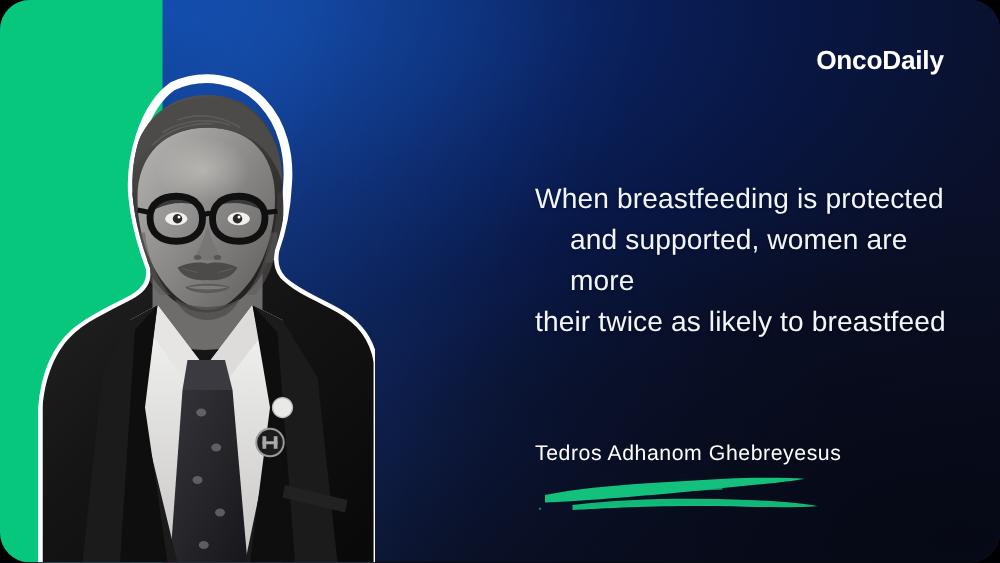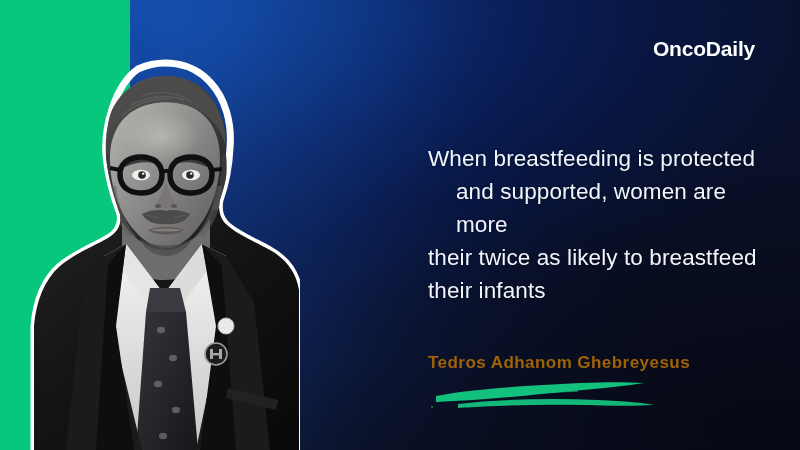--- a/index.html
+++ b/index.html
@@ -7,20 +7,21 @@
     padding: 0;
     background: #000;
   }
   #stage {
     position: relative;
     width: 800px;
     height: 450px;
     overflow: hidden;
     font-family: "Liberation Sans", sans-serif;
     background: #0b1020;
+    border-radius: 24px;
   }
 
   
   .bg-base {
     position: absolute;
     inset: 0;
     background: #0b1226;
   }
   .bg-grad-a {
     position: absolute;
@@ -94,23 +95,23 @@
   }
 
   
   .attrib-wrap {
     position: absolute;
     left: 428px;
     top: 352px;
     width: 330px;
   }
   .attrib-name {
-    color: #a16207;
+    color: #ffffff;
     font-size: 17px;
-    font-weight: 700;
+    font-weight: 400;
     letter-spacing: 0.45px;
     line-height: 22px;
     white-space: nowrap;
   }
   .attrib-underline {
     position: absolute;
     left: 2px;
     top: 28px;
     width: 226px;
     height: 30px;
@@ -299,21 +300,20 @@
       </g>
     </svg>
   </div>
 
   <div class="logo">OncoDaily</div>
 
   <div class="quote">
     <span style="display: block; margin-top: 16px;">When breastfeeding is protected</span>
     <span style="display: block; margin-left: 28px;">and supported, women are more</span>
     <span style="display: block;">their twice as likely to breastfeed</span>
-    <span style="display: block;">their infants</span>
   </div>
 
   <div class="attrib-wrap">
     <div class="attrib-name">Tedros Adhanom Ghebreyesus</div>
     <svg class="attrib-underline" viewBox="0 0 226 30" aria-hidden="true">
       <path d="M6,16 C40,9 92,6 150,3 C176,2 196,2 214,3 C198,6 172,8 142,11
                C104,15 52,20 6,22 Z" fill="#13c17d"></path>
       <path d="M28,24 C70,19 120,18 168,20 C196,21 214,23 224,25
                C208,26 184,26 156,25 C108,24 60,26 28,28 Z" fill="#13c17d" opacity="0.95"></path>
       <path d="M10,20 C48,15 96,13 148,11" stroke="#13c17d" stroke-width="1.6" fill="none" opacity="0.7"></path>

